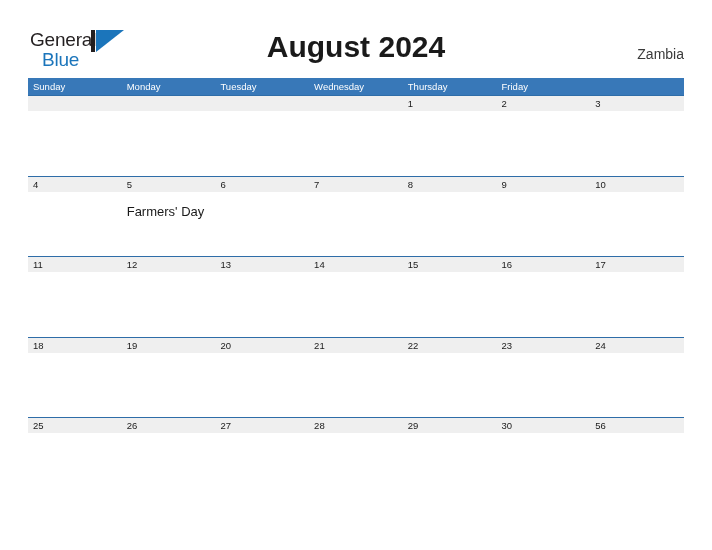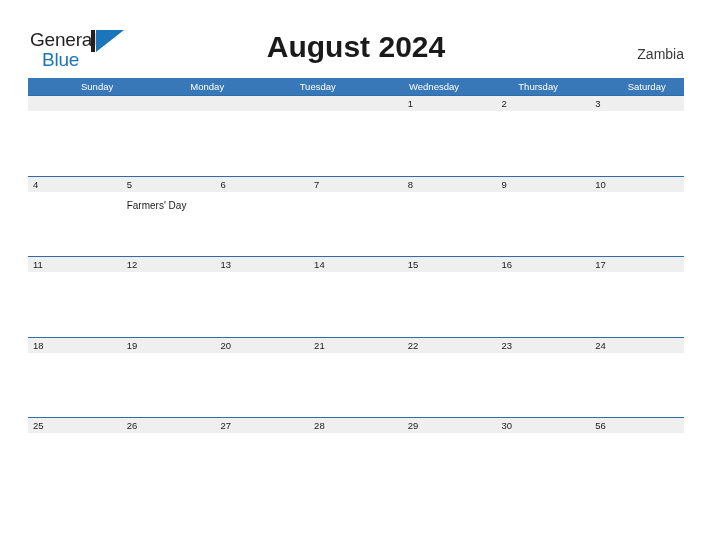--- a/index.html
+++ b/index.html
@@ -116,21 +116,20 @@
   }
   .weekday-cell {
     width: 93.71px;
     height: 17px;
     line-height: 17px;
     color: #ffffff;
     font-size: 9.5px;
     padding-left: 5px;
     box-sizing: border-box;
     font-family: "Liberation Sans", sans-serif;
-    margin-left: 48px;
   }
 
   .week-row {
     width: 656px;
     height: 80.6px;
     border-top: 1.6px solid #2e6da8;
     box-sizing: border-box;
     position: relative;
   }
   .week-row .band {
@@ -158,25 +157,25 @@
     line-height: 15px;
     height: 15px;
     color: #1a1a1a;
     font-family: "Liberation Sans", sans-serif;
     display: block;
   }
   .day-cell.empty .day-number {
     visibility: hidden;
   }
   .event {
-    font-size: 10px;
+    font-size: 13px;
     line-height: 12px;
     color: #1a1a1a;
     font-family: "Liberation Sans", sans-serif;
-    padding-top: 8px;
+    padding-top: 14px;
     display: block;
   }
 </style>
 </head>
 <body>
 
 <div class="page-header">
 
   <div class="logo">
     <span class="logo-general">General</span>
@@ -193,21 +192,21 @@
 
 </div>
 
 <div class="calendar">
   <div class="weekday-row">
       <div class="weekday-cell">Sunday</div>
       <div class="weekday-cell">Monday</div>
       <div class="weekday-cell">Tuesday</div>
       <div class="weekday-cell">Wednesday</div>
       <div class="weekday-cell">Thursday</div>
-      <div class="weekday-cell">Saturday</div>
+      <div class="weekday-cell">Friday</div>
     </div>
   <div id="weeks-container">
       <div class="week-row">
         <div class="band"></div>
         <div class="week-cells">
           <div class="day-cell empty">
             <span class="day-number"></span>
           </div>
           <div class="day-cell empty">
             <span class="day-number"></span>

